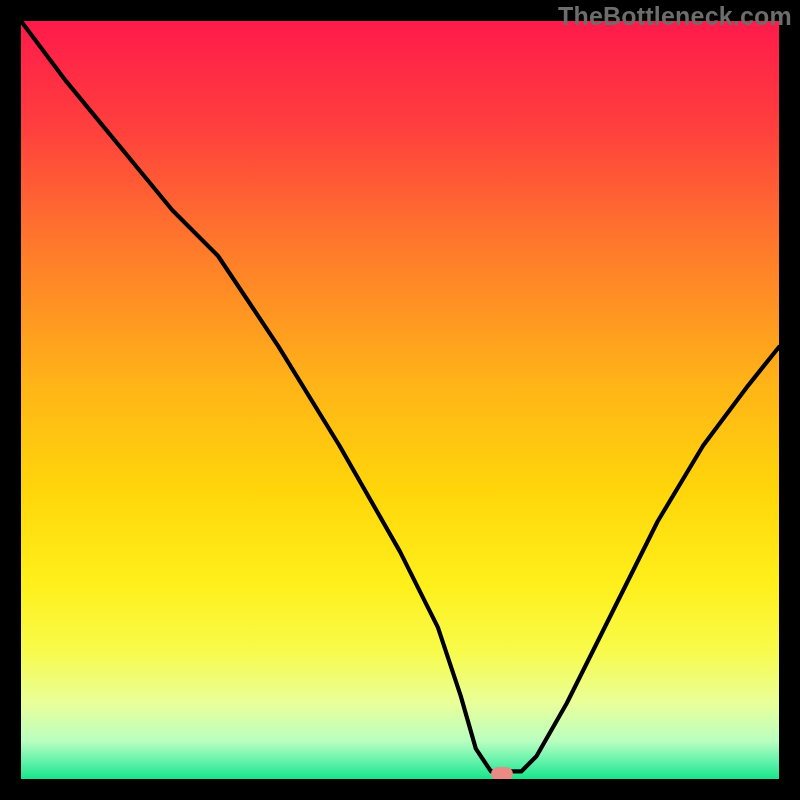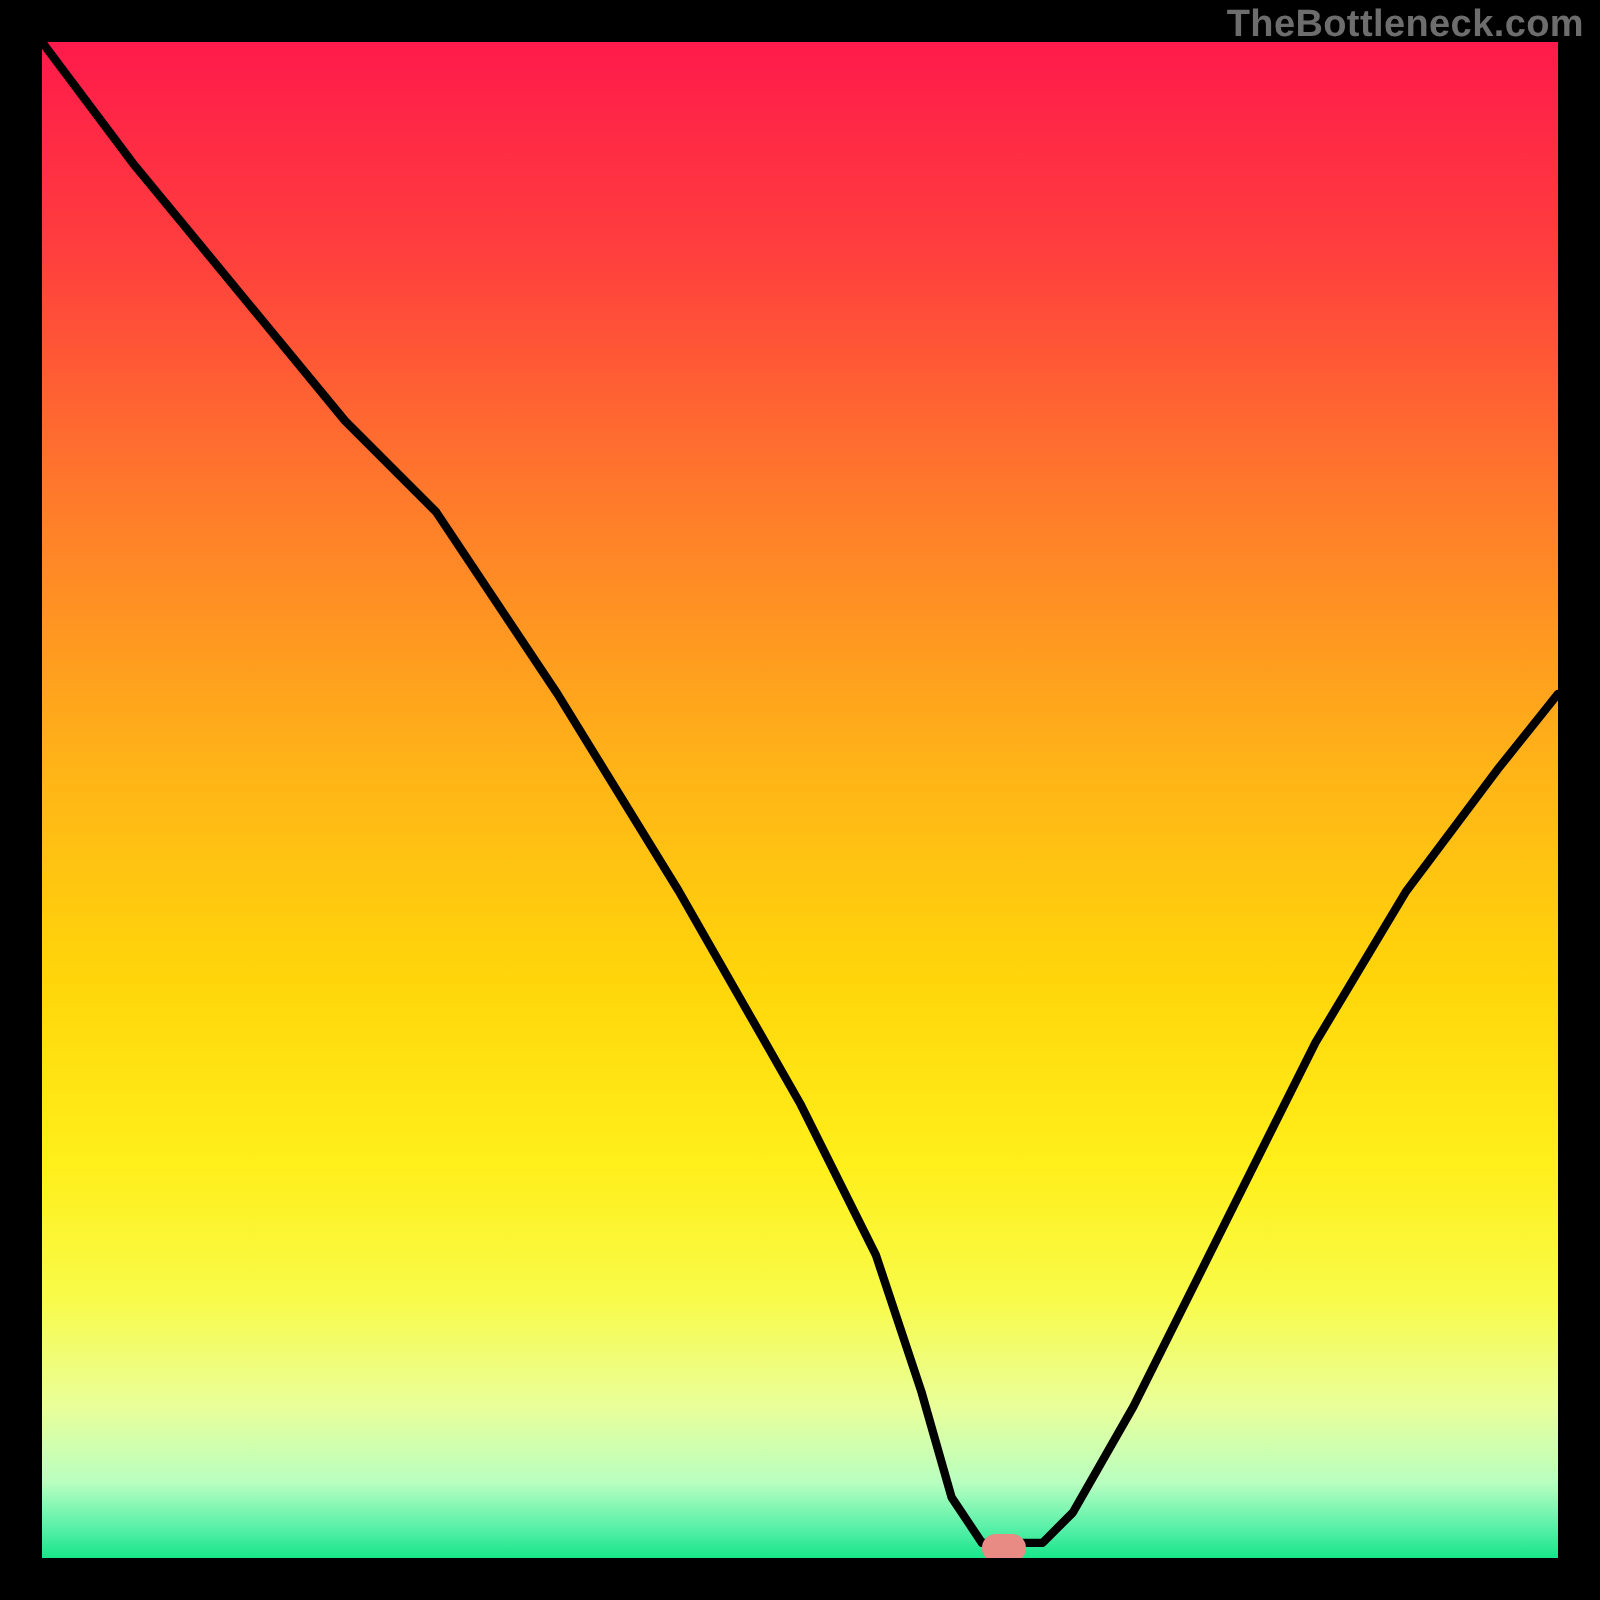--- a/index.html
+++ b/index.html
@@ -40,21 +40,21 @@
     height: 14px;
     background: #e88b84;
     border-radius: 7px;
     transform: translate(-50%, -50%);
   }
   .watermark {
     position: absolute;
     top: 2px;
     right: 8px;
     font-family: Arial, Helvetica, sans-serif;
-    font-size: 19px;
+    font-size: 25px;
     font-weight: 600;
     color: #6d6d6d;
     letter-spacing: 0.2px;
     user-select: none;
   }
 </style>
 </head>
 <body>
 
 <div class="frame">

